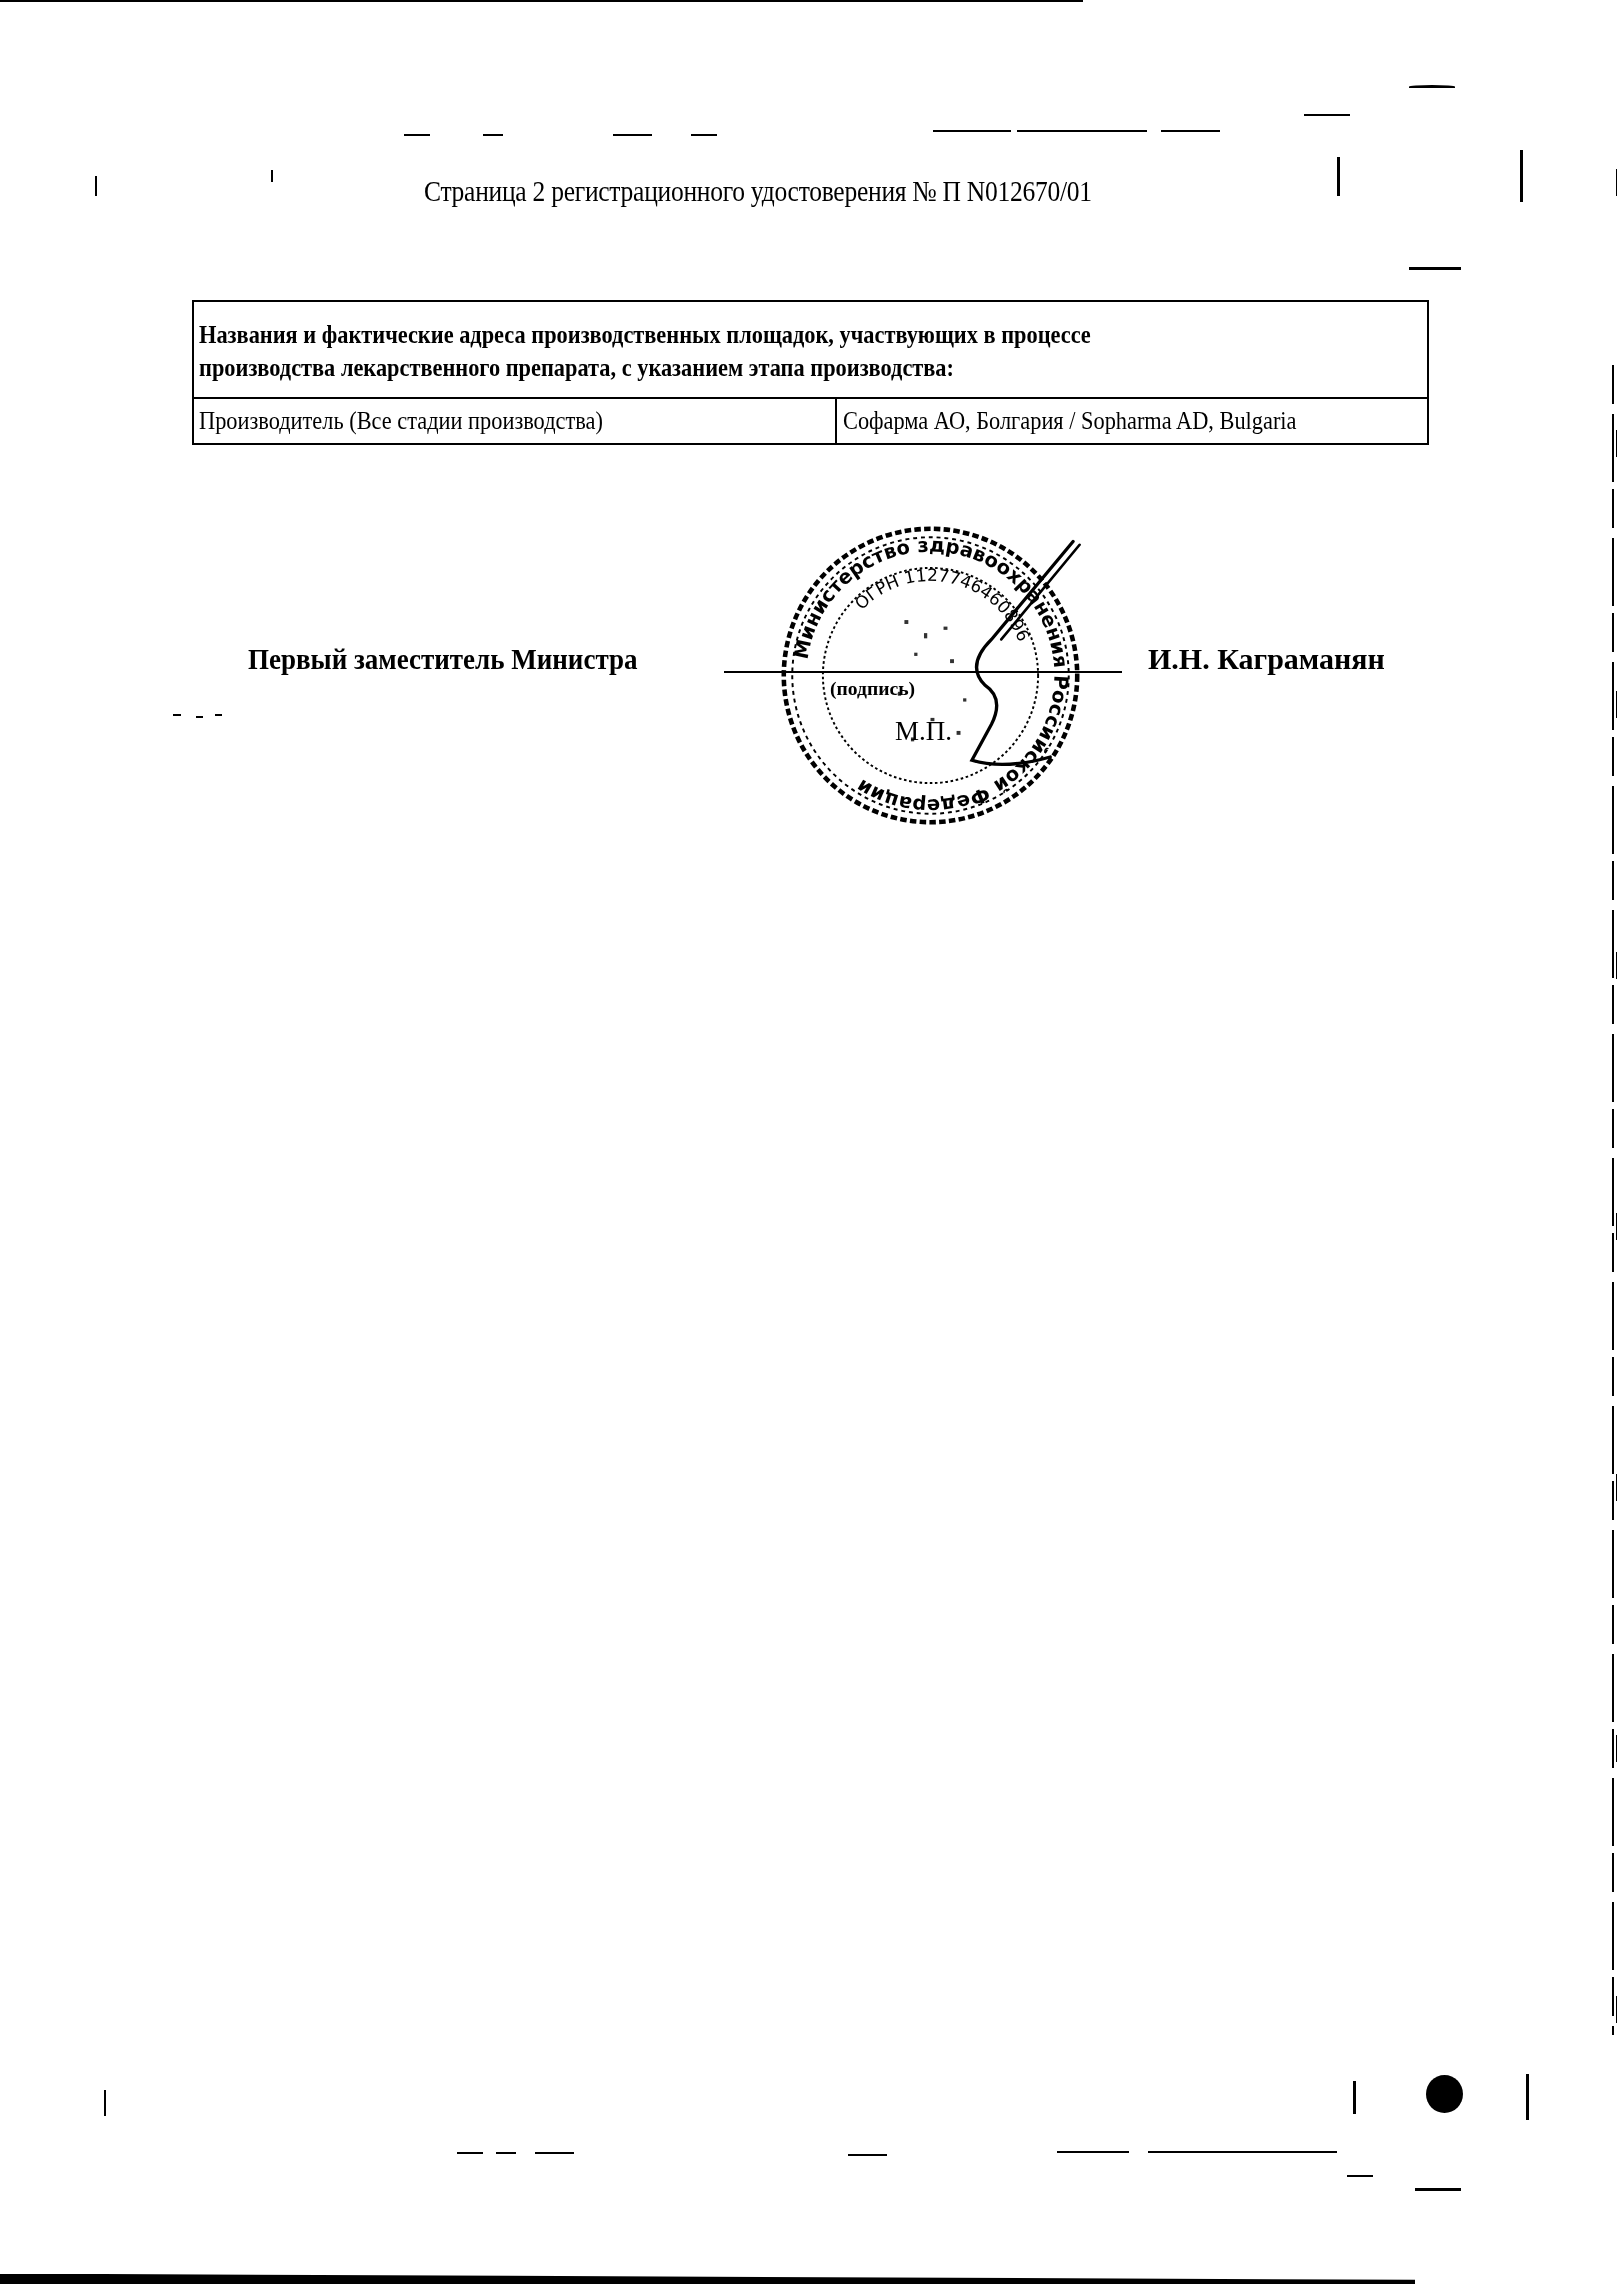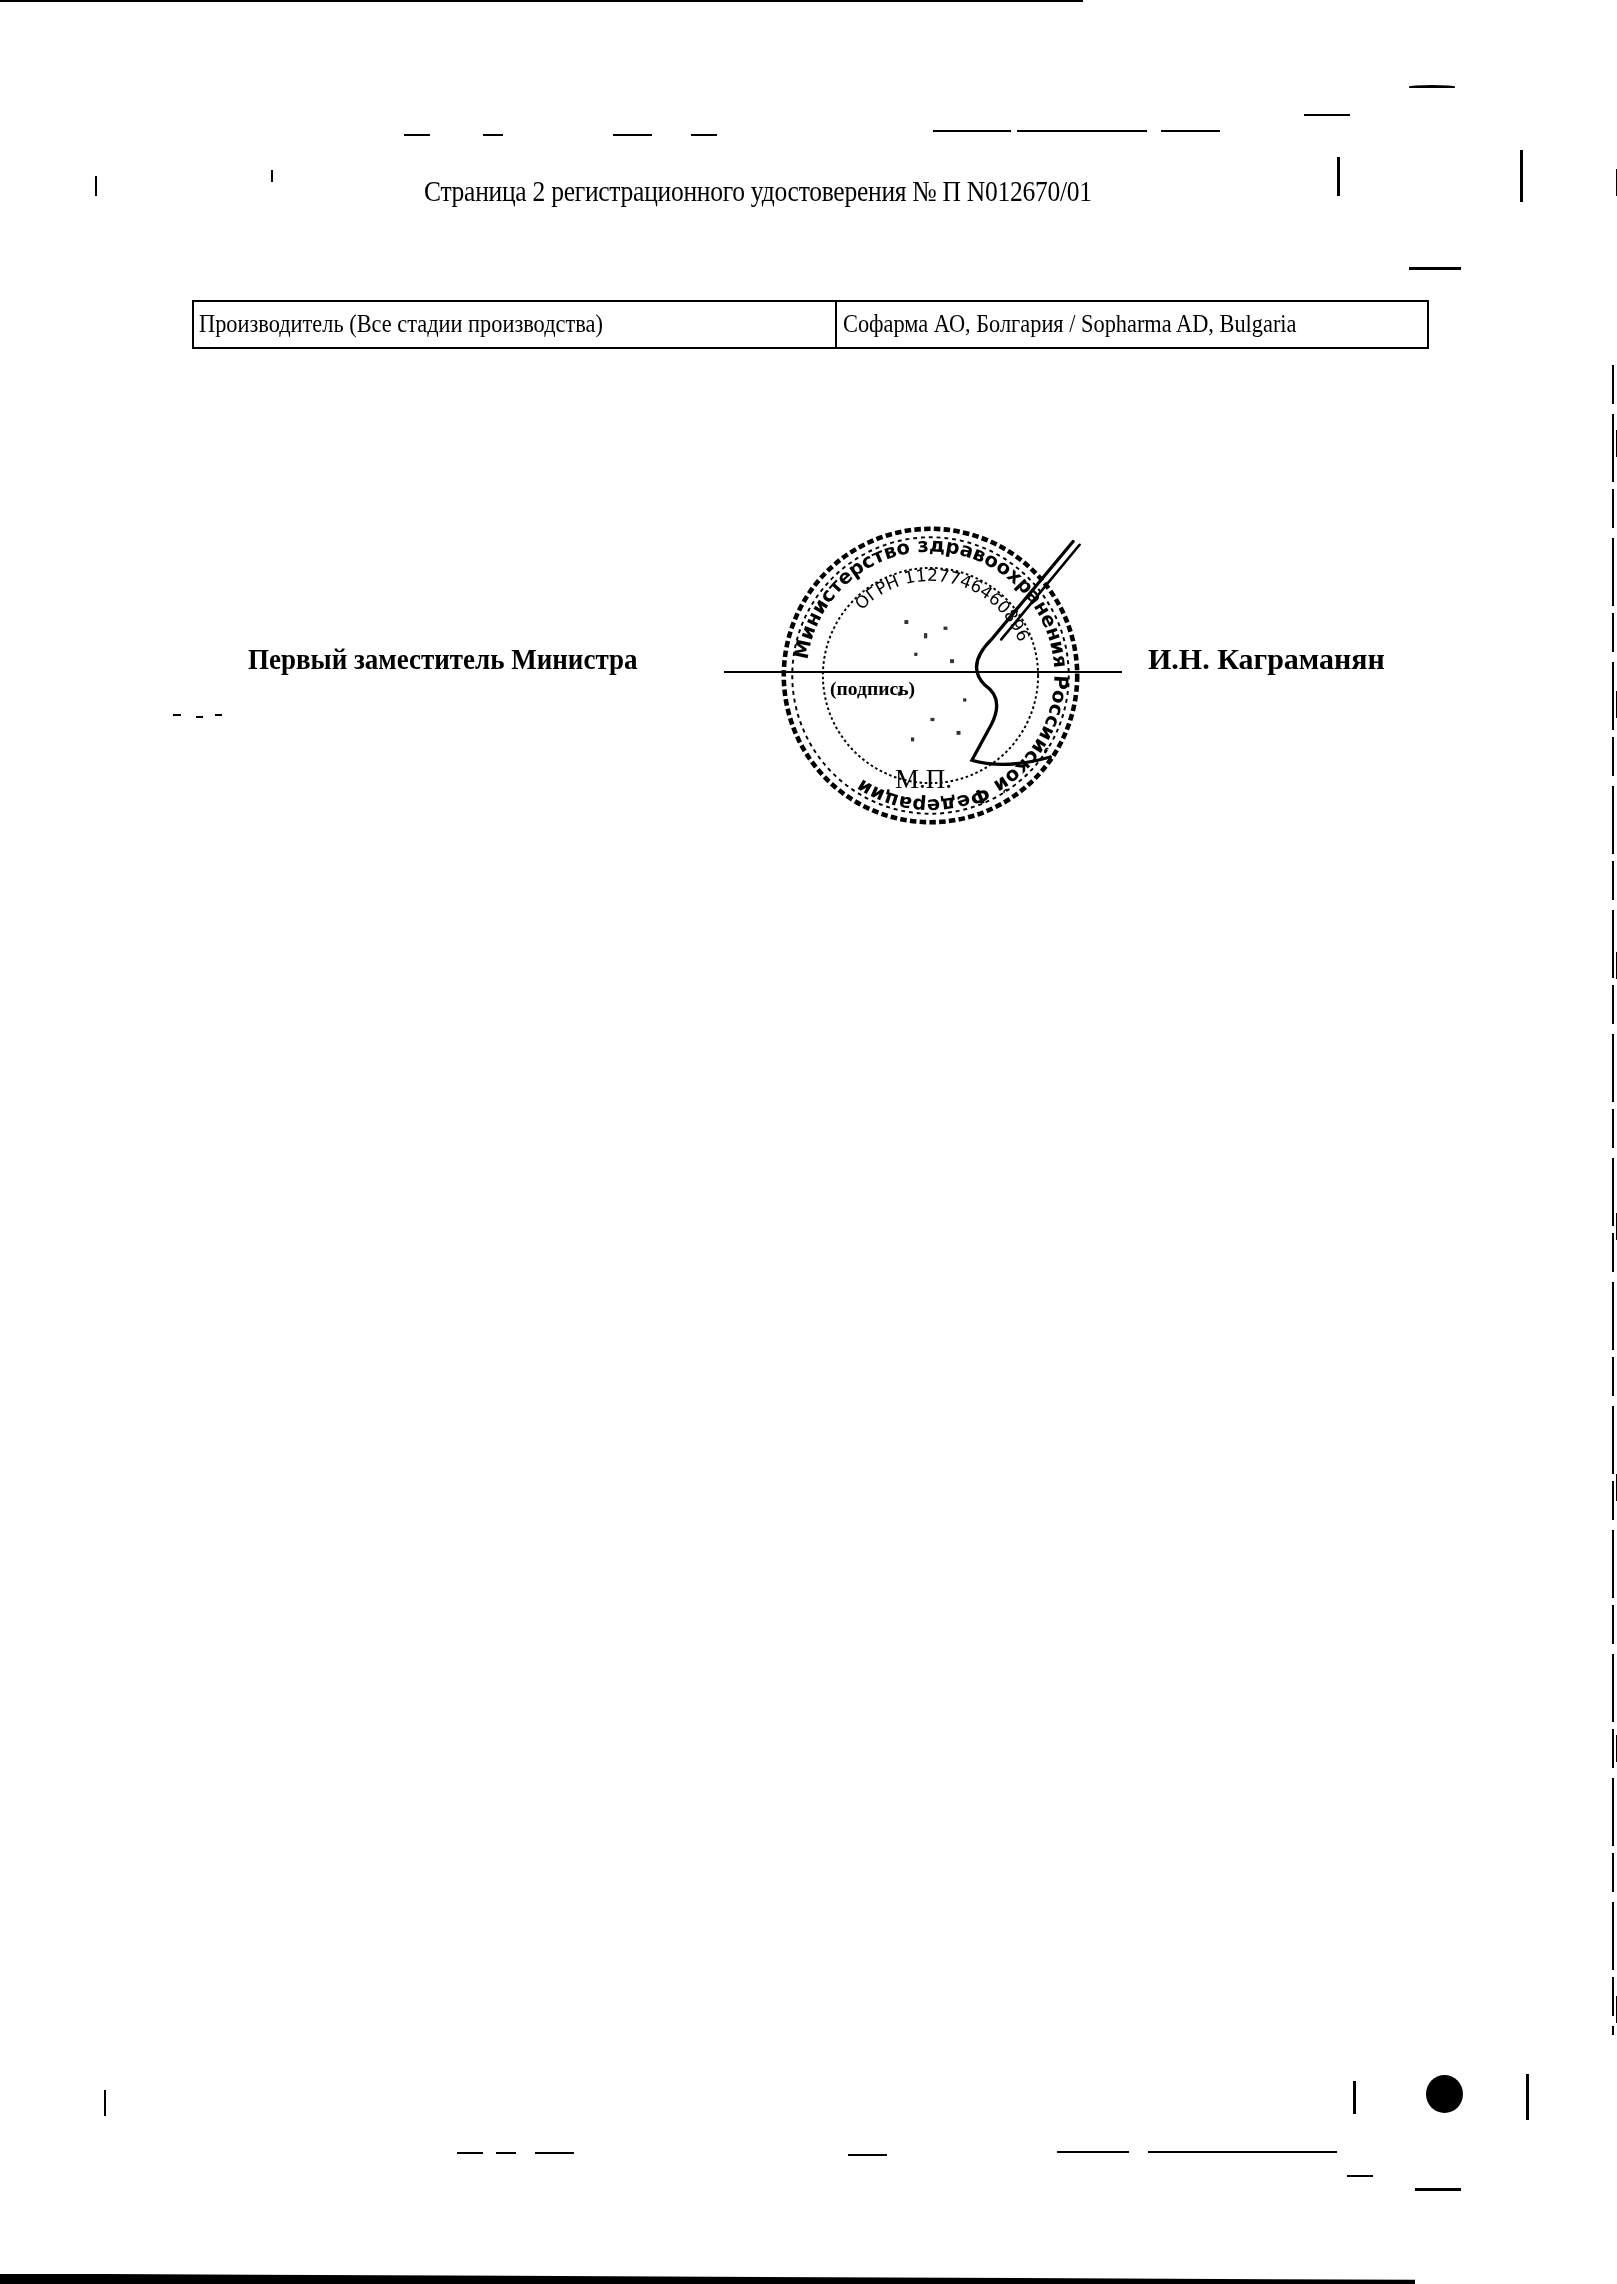--- a/index.html
+++ b/index.html
@@ -116,21 +116,20 @@
       font-size: 19.6px;
       white-space: nowrap;
       font-weight: bold;
     }
     .stamp-caption {
       position: absolute;
       left: 895px;
       top: 716px;
       font-size: 27px;
       white-space: nowrap;
-      margin-top: 48px;
     }
 
     .stamp {
       position: absolute;
       left: 774px;
       top: 522px;
       width: 313px;
       height: 307px;
     }
     .stamp svg { width: 100%; height: 100%; }
@@ -163,20 +162,26 @@
 
 <div class="scan-border-top"></div>
 <div class="scan-border-bottom"></div>
 <div class="scan-border-right"></div>
 <div class="scan-border-right-2"></div>
 
 <div class="page-title">Страница  2 регистрационного удостоверения № П N012670/01</div>
 
 <table class="sites-table">
   <tbody>
+      <tr>
+    <td class="header-cell" colspan="2">
+      <span>Названия и фактические адреса производственных площадок, участвующих в процессе</span><br>
+      <span>производства лекарственного препарата, с указанием этапа производства:</span>
+    </td>
+  </tr>
   <tr>
     <td class="role-cell">
       <span>Производитель (Все стадии производства)</span>
     </td>
     <td class="company-cell">
       <span>Софарма АО, Болгария / Sopharma AD, Bulgaria</span>
     </td>
   </tr>
 </tbody>
   </table>

